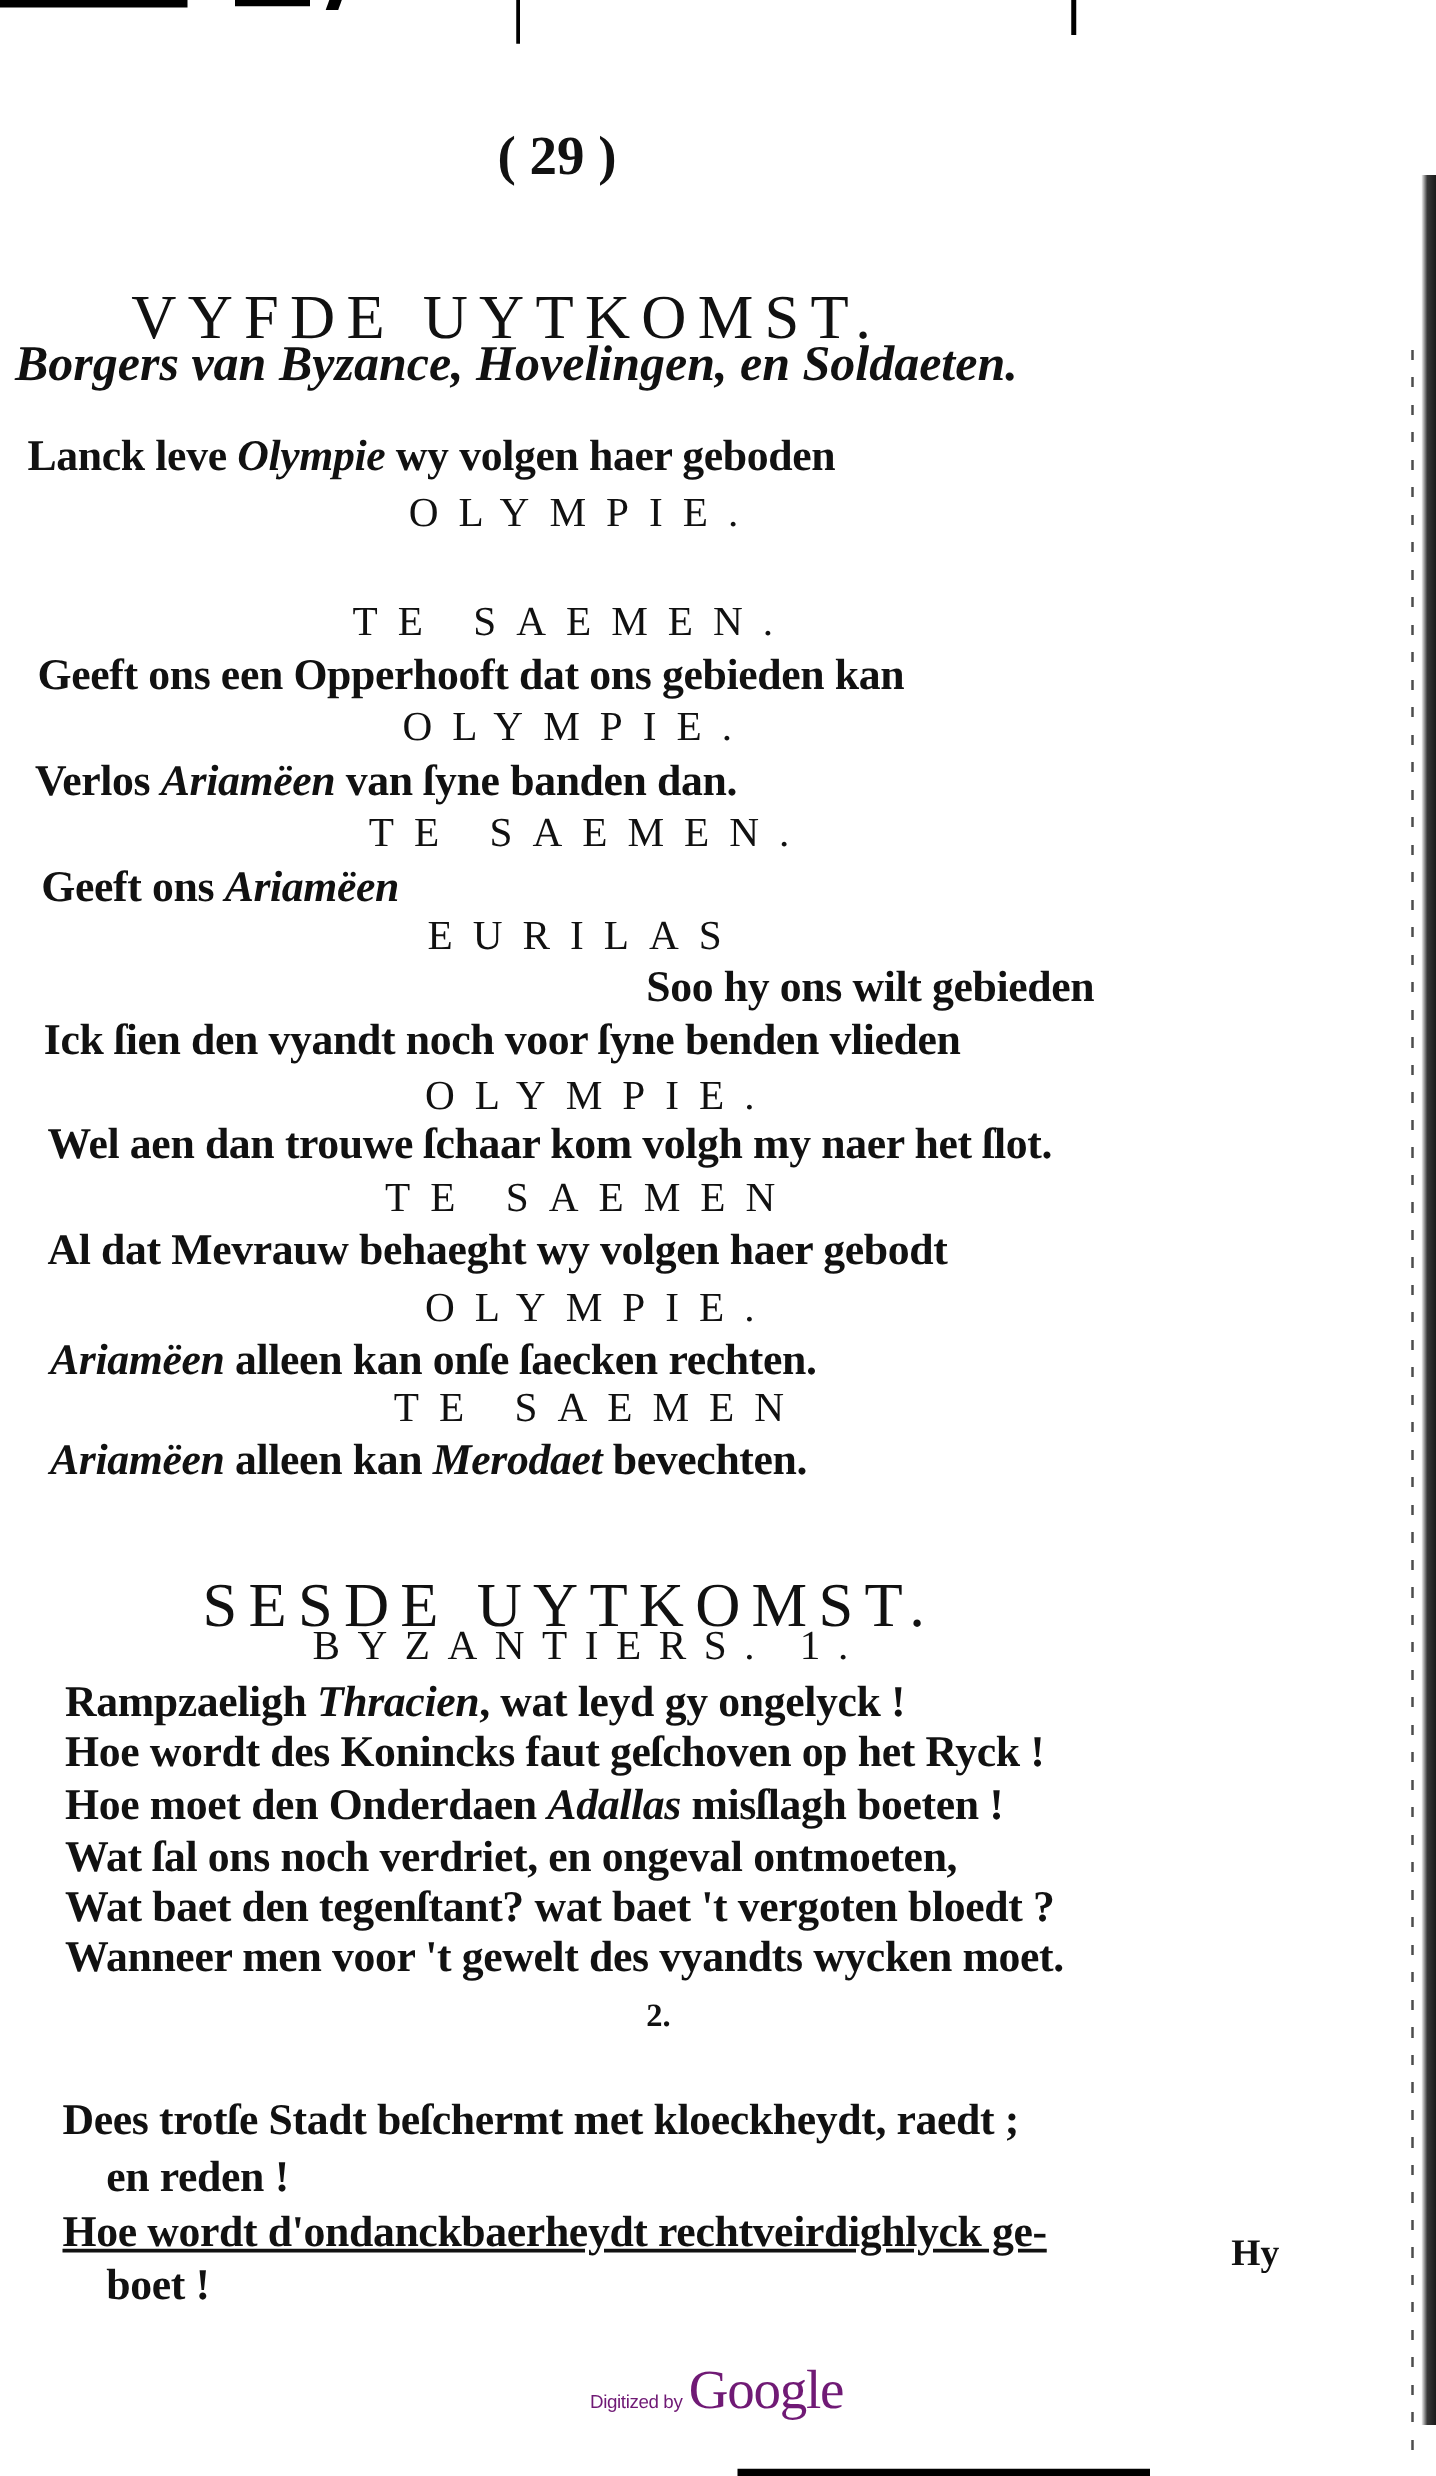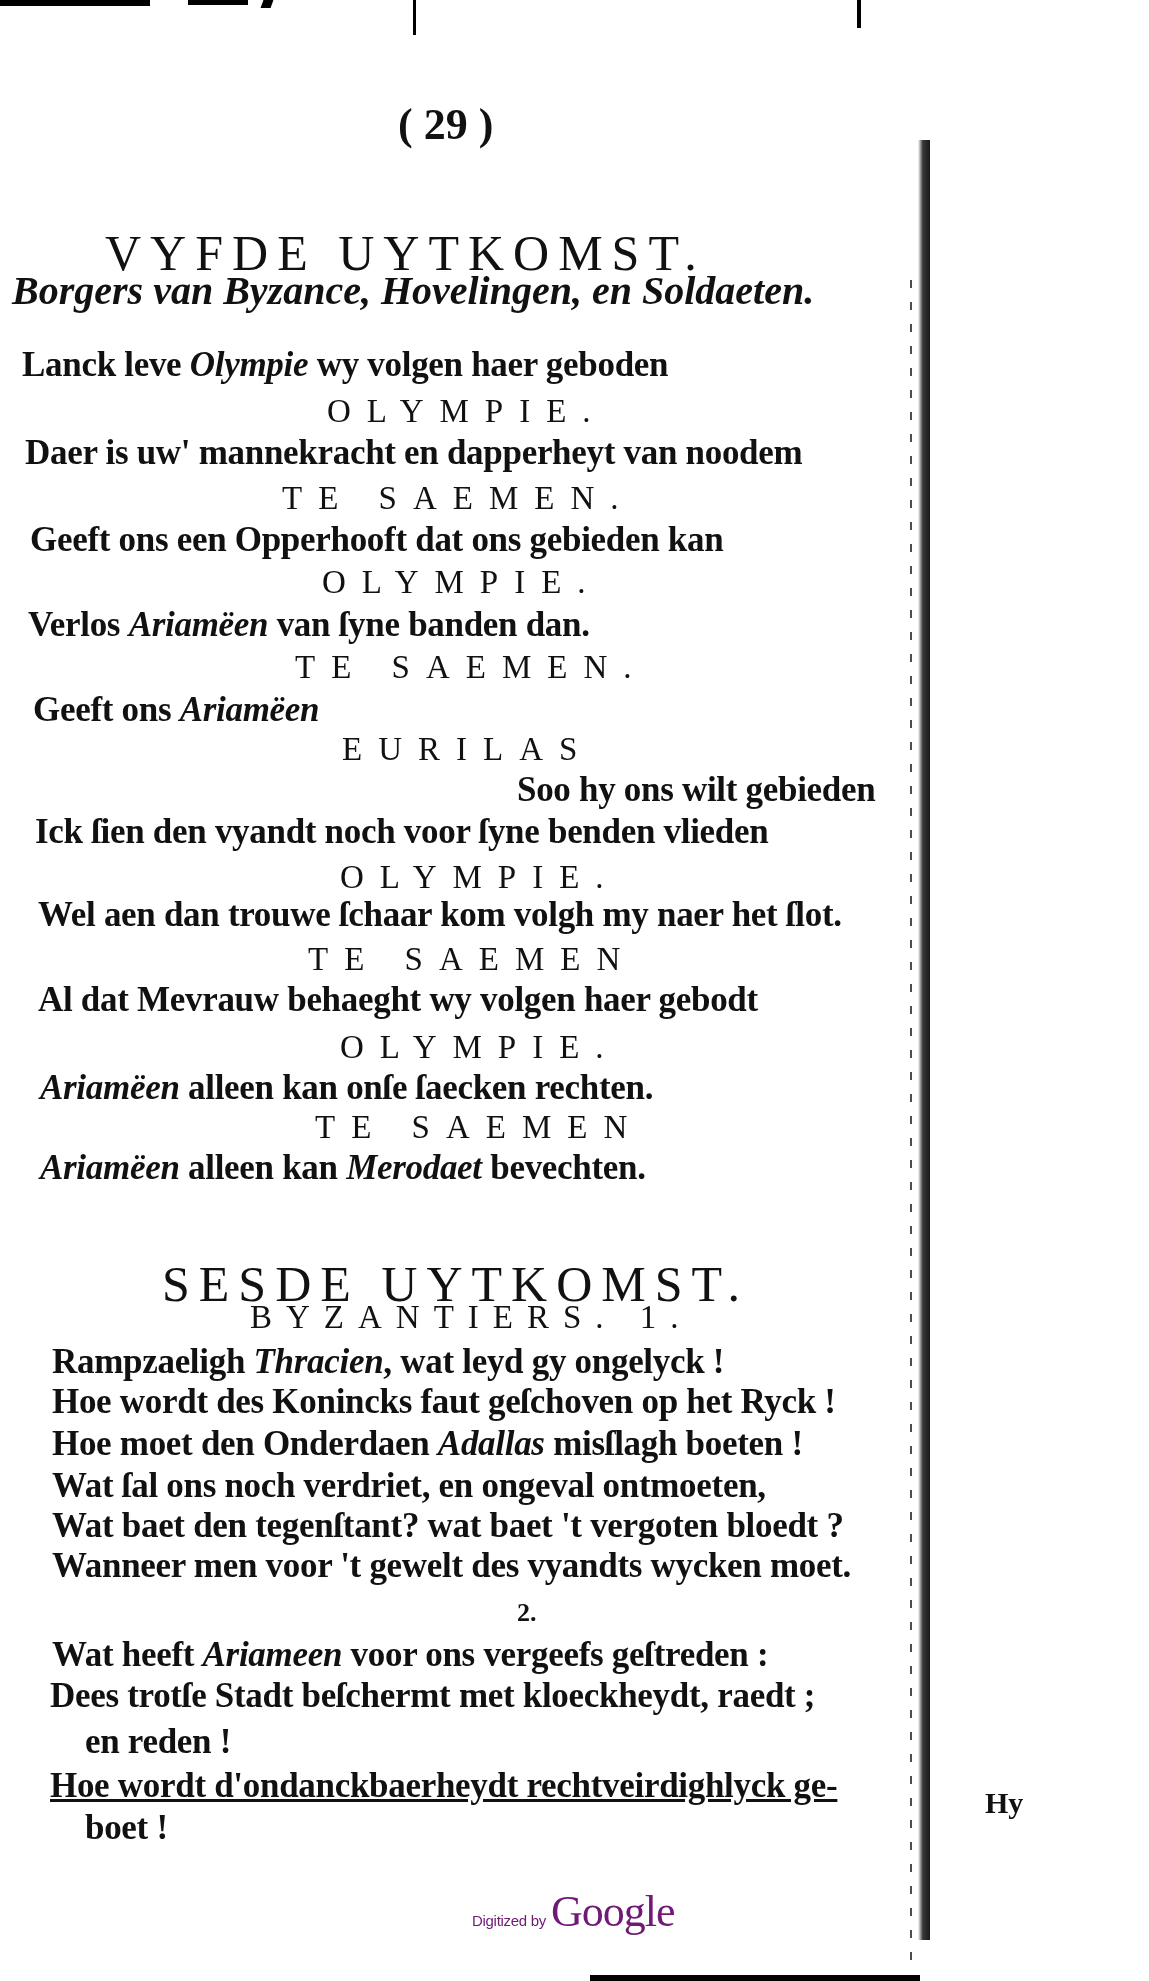--- a/index.html
+++ b/index.html
@@ -11,21 +11,21 @@
       width: 1149px;
       height: 1981px;
       position: relative;
       overflow: hidden;
       font-family: "DejaVu Serif", "Liberation Serif", serif;
       color: #111111;
     }
     .page {
       position: absolute;
       left: 0; top: 0;
-      width: 930px;
+      width: 1149px;
       height: 1981px;
       background: #ffffff;
     }
     .line {
       position: absolute;
       white-space: nowrap;
       font-family: "Liberation Serif", "DejaVu Serif", serif;
       font-size: 35px;
       line-height: 40px;
       font-weight: bold;
@@ -140,23 +140,20 @@
   <div class="page-number">( 29 )</div>
 
   <div class="section-title" style="left:105px;top:184px;">VYFDE UYTKOMST.</div>
   <div class="subtitle">Borgers van Byzance, Hovelingen, en Soldaeten.</div>
 
   <div class="line" style="left:22px;top:345px;">
     <span>Lanck leve </span><span class="it">Olympie</span><span> wy volgen haer geboden</span>
   </div>
   <div class="speaker" style="left:327px;top:392px;">OLYMPIE.</div>
 
-  <div class="line" style="left:25px;top:433px;">
-    <span>Daer is uw' mannekracht en dapperheyt van noodem</span>
-  </div>
   <div class="speaker" style="left:282px;top:479px;">TE SAEMEN.</div>
 
   <div class="line" style="left:30px;top:520px;">
     <span>Geeft ons een Opperhooft dat ons gebieden kan</span>
   </div>
   <div class="speaker" style="left:322px;top:563px;">OLYMPIE.</div>
 
   <div class="line" style="left:28px;top:605px;">
     <span>Verlos </span><span class="it">Ariamëen</span><span> van ſyne banden dan.</span>
   </div>
@@ -211,23 +208,20 @@
   </div>
   <div class="line" style="left:52px;top:1466px;">
     <span>Wat ſal ons noch verdriet, en ongeval ontmoeten,</span>
   </div>
   <div class="line" style="left:52px;top:1546px;">
     <span>Wanneer men voor 't gewelt des vyandts wycken moet.</span>
   </div>
 
   <div class="verse-number">2.</div>
 
-  <div class="line" style="left:52px;top:1635px;">
-    <span>Wat heeft </span><span class="it">Ariameen</span><span> voor ons vergeefs geſtreden :</span>
-  </div>
   <div class="line" style="left:50px;top:1676px;">
     <span>Dees trotſe Stadt beſchermt met kloeckheydt, raedt ;</span>
   </div>
   <div class="line" style="left:85px;top:1722px;">
     <span>en reden !</span>
   </div>
   <div class="line" style="left:50px;top:1766px;text-decoration:underline;">
     <span>Hoe wordt d'ondanckbaerheydt rechtveirdighlyck ge-</span>
   </div>
   <div class="line" style="left:85px;top:1808px;">

